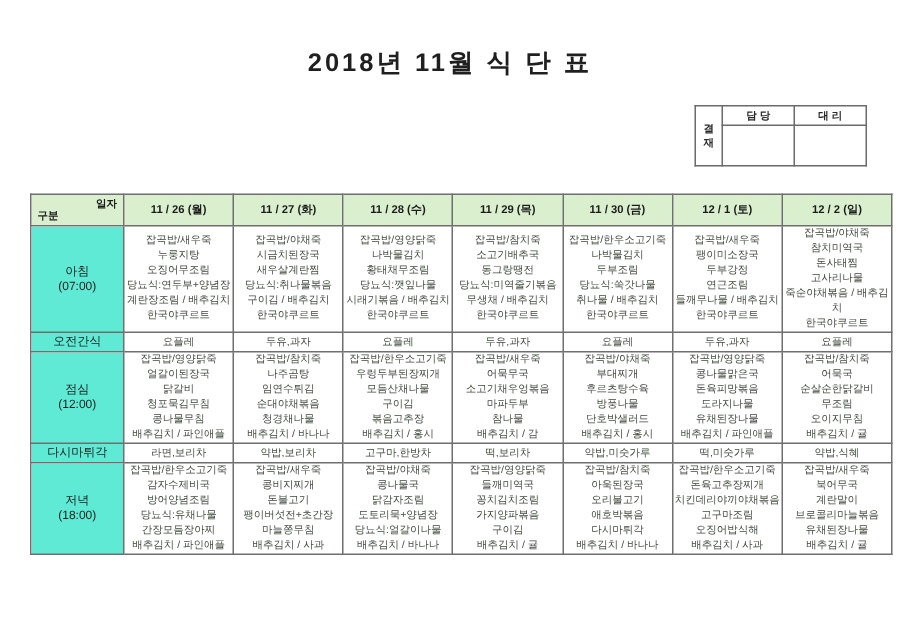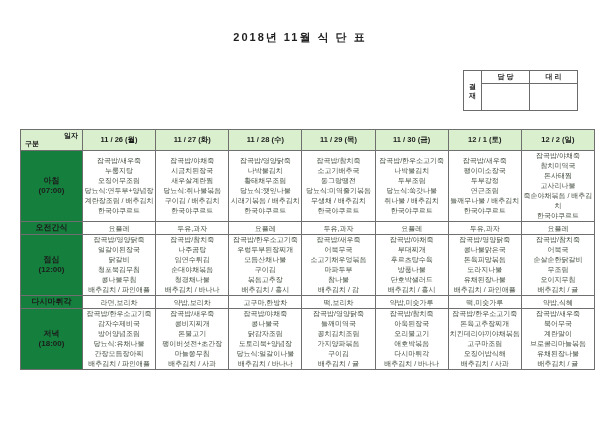--- a/index.html
+++ b/index.html
@@ -1,36 +1,36 @@
 <!DOCTYPE html>
 <html><head>
 <meta charset="utf-8">
 <style>
   html,body{margin:0;padding:0;background:#ffffff;width:600px;height:424px;overflow:hidden;
     font-family:"Liberation Sans","DejaVu Sans",sans-serif;}
   .page{position:relative;width:600px;height:424px;background:#fff;}
   .title{position:absolute;top:30px;left:0;width:600px;text-align:center;
-    font-size:11px;font-weight:bold;color:#1f1f1f;letter-spacing:2px;}
+    font-size:17px;font-weight:bold;color:#1f1f1f;letter-spacing:2px;}
   
   .approval{position:absolute;top:70px;right:22px;border-collapse:collapse;}
   .approval td,.approval th{border:1px solid #6b6b6b;font-size:7px;color:#2a2a2a;
     text-align:center;vertical-align:middle;padding:0;font-weight:bold;}
   .appr-sign{width:17px;line-height:9px;white-space:pre-line;}
   .appr-head{width:47px;height:12px;font-weight:bold;}
   .appr-empty{height:26px;}
   .subtitle{position:absolute;top:114px;left:20px;font-size:9px;font-weight:bold;color:#1f1f1f;}
   
   .mainwrap{position:absolute;top:129px;left:20px;width:576px;}
   table.menu{border-collapse:collapse;table-layout:fixed;width:575px;padding-left:41px;}
   table.menu td,table.menu th{border:1px solid #6f6f6f;padding:0 1px;vertical-align:middle;
     text-align:center;overflow:hidden;}
   col.c-cat{width:62px;}
   tr.head td,tr.head th{background:#d9efce;height:20px;}
   th.datehead{font-size:7.5px;font-weight:bold;color:#1c1c1c;}
-  td.cat{background:#15803d;font-size:8px;font-weight:bold;color:#1c1c1c;
+  td.cat{background:#5eead4;font-size:8px;font-weight:normal;color:#1c1c1c;
     white-space:pre-line;line-height:10px;margin-left:16px;}
   td.cell{font-size:7px;color:#3f4a3c;white-space:pre-line;line-height:10px;}
   tr.r-breakfast td{height:66px;}
   tr.r-lunch td{height:56px;}
   tr.r-dinner td{height:60px;}
   tr.r-snack td{height:12px;}
   tr.r-snack td.cell{line-height:11px;}
   
   td.corner{position:relative;background:#d9efce;
     background-image:linear-gradient(to top right,rgba(0,0,0,0) 48.5%,#6f6f6f 48.5%,#6f6f6f 51.5%,rgba(0,0,0,0) 51.5%);}

